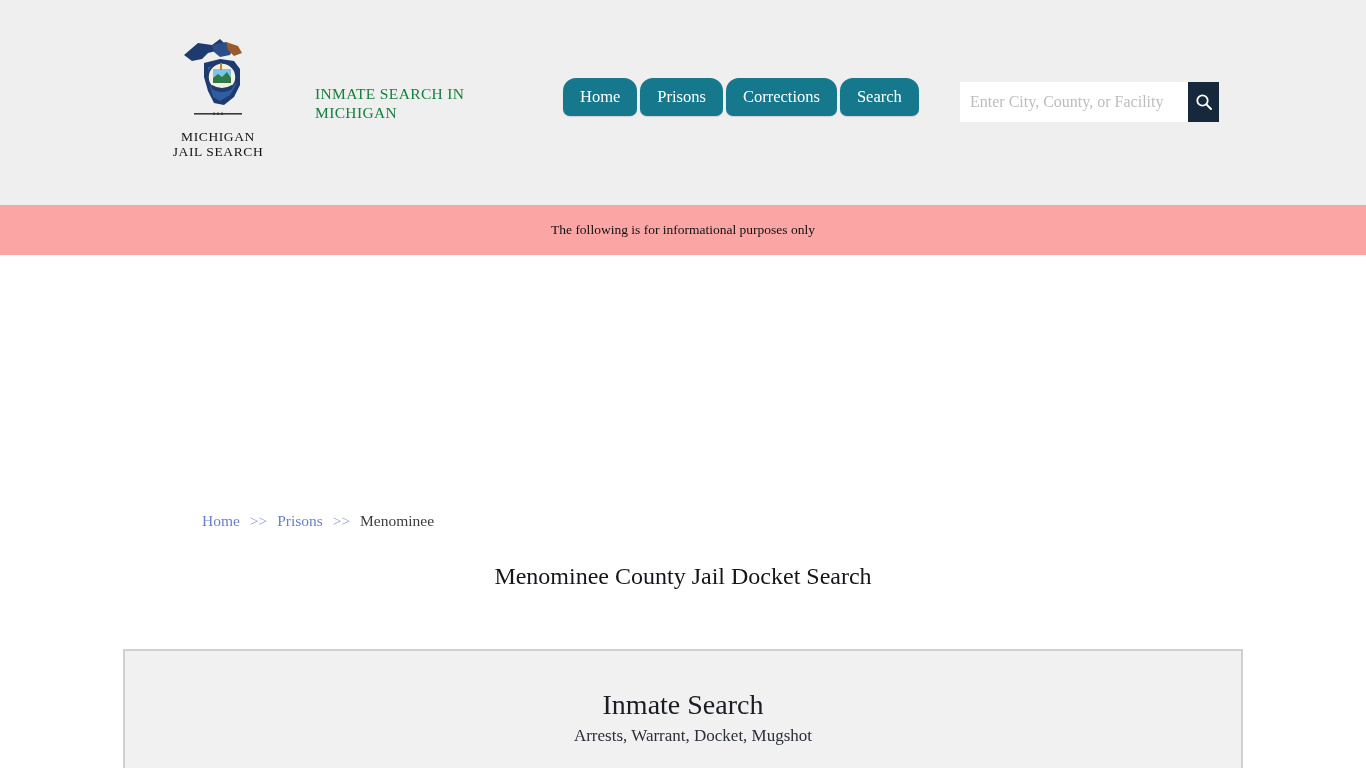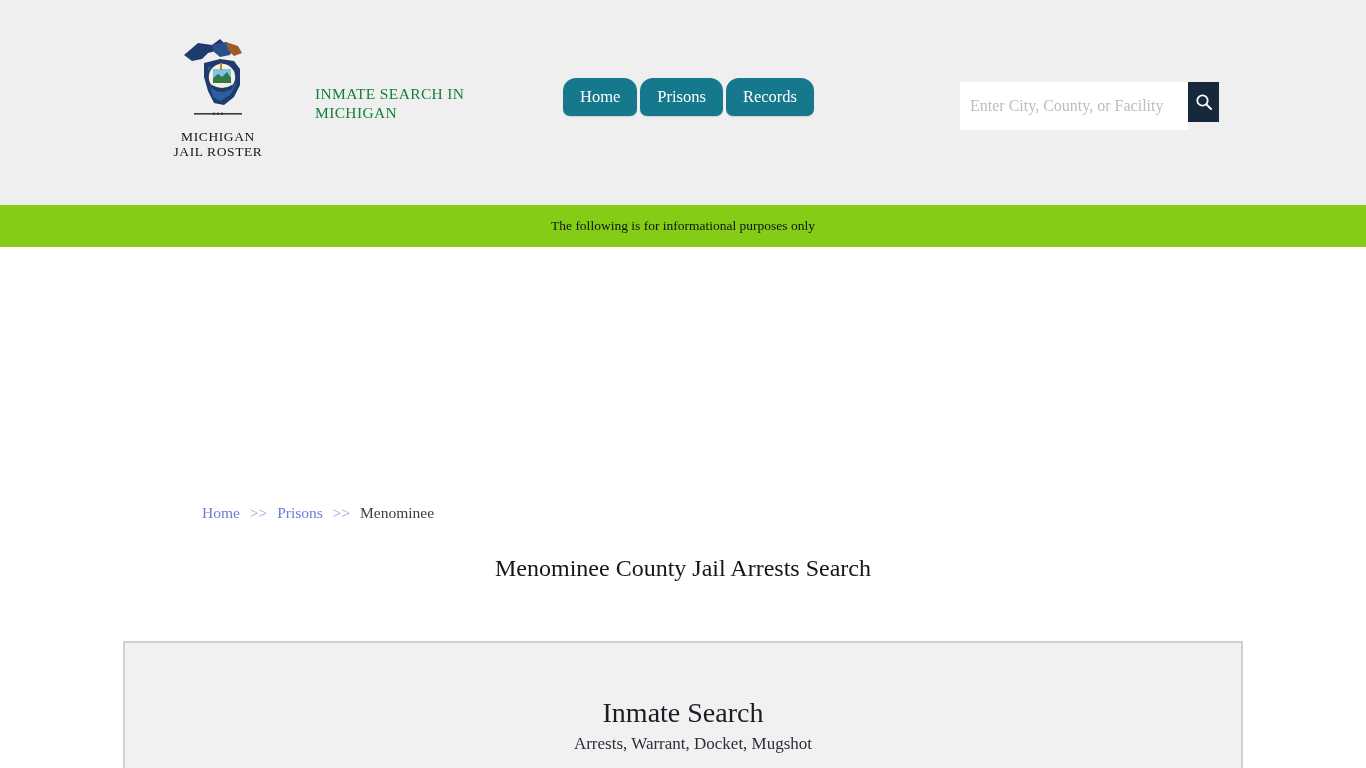--- a/index.html
+++ b/index.html
@@ -68,21 +68,21 @@
 
   
   .hsearch {
     position: absolute;
     left: 960px; top: 82px;
     display: flex;
     height: 40px;
   }
   .hsearch-input {
     width: 228px;
-    height: 48px;
+    height: 40px;
     border: none;
     outline: none;
     background: #ffffff;
     font-size: 16px;
     font-family: "Liberation Serif", serif;
     color: #737373;
     padding: 0 10px;
   }
   .hsearch-input::placeholder { color: #bdbdbd; }
   .hsearch-btn {
@@ -90,22 +90,22 @@
     background: #16293c;
     border: none;
     display: flex; align-items: center; justify-content: center;
     cursor: pointer;
     padding: 0;
   }
 
   
   .banner {
     width: 1366px;
-    height: 42px;
-    background: #84cc16;
+    height: 50px;
+    background: #fca5a5;
     display: flex;
     align-items: center;
     justify-content: center;
     font-size: 13.5px;
     color: #111;
     font-family: "Liberation Serif", serif;
   }
 
   
   .content { position: relative; width: 1366px; background: #fff; }
@@ -139,21 +139,21 @@
     position: absolute;
     left: 123px; top: 394px;
     width: 1120px;
     height: 293px;
     background: #f1f1f1;
     border: 2px solid #d0d0d0;
     box-shadow: 0 3px 0 0 #c9c9c9;
   }
   .panel-title {
     margin: 0;
-    padding-top: 54px;
+    padding-top: 38px;
     text-align: center;
     font-size: 28px;
     font-weight: normal;
     color: #1b1d25;
     font-family: "Liberation Serif", serif;
   }
   .panel-sub {
     text-align: center;
     font-size: 17px;
     color: #2b2f3a;
@@ -184,30 +184,31 @@
       <path d="M44 52 q10 6 20 0 l0 4 q-10 6 -20 0 z" fill="#1f3a6e"></path>
       <rect x="52" y="30" width="2" height="7" fill="#b5892f"></rect>
 
       <rect x="26" y="80" width="48" height="1.6" fill="#3a3a3a"></rect>
       <circle cx="46" cy="80.8" r="1.3" fill="#3a3a3a"></circle>
       <circle cx="50" cy="80.8" r="1.3" fill="#3a3a3a"></circle>
       <circle cx="54" cy="80.8" r="1.3" fill="#3a3a3a"></circle>
     </svg>
     <div class="logo-word">
       <div>MICHIGAN</div>
-      <div>JAIL ROSTER</div>
+      <div>JAIL SEARCH</div>
     </div>
   </div>
 
   <div class="tagline">INMATE SEARCH IN MICHIGAN</div>
 
   <nav class="nav">
     <div class="nav-tab">Home</div>
     <div class="nav-tab">Prisons</div>
-    <div class="nav-tab">Records</div>
+    <div class="nav-tab">Corrections</div>
+    <div class="nav-tab">Search</div>
   </nav>
 
   <div class="hsearch">
     <input class="hsearch-input" type="text" placeholder="Enter City, County, or Facility" style="">
     <button class="hsearch-btn">
       <svg width="18" height="18" viewBox="0 0 18 18">
         <circle cx="7.5" cy="7.5" r="5.2" fill="none" stroke="#ffffff" stroke-width="1.8"></circle>
         <line x1="11.4" y1="11.4" x2="16" y2="16" stroke="#ffffff" stroke-width="2" stroke-linecap="round"></line>
       </svg>
     </button>
@@ -219,21 +220,21 @@
 <div class="content">
 
   <div class="crumbs">
     <a>Home</a>
     <span class="sep">&gt;&gt;</span>
     <a>Prisons</a>
     <span class="sep">&gt;&gt;</span>
     <span class="cur">Menominee</span>
   </div>
 
-  <h1 class="page-title">Menominee County Jail Arrests Search</h1>
+  <h1 class="page-title">Menominee County Jail Docket Search</h1>
 
   <div class="panel">
     <h2 class="panel-title">Inmate Search</h2>
     <div class="panel-sub">Arrests, Warrant, Docket, Mugshot</div>
 
   </div>
 
 </div>
 
 </body></html>

